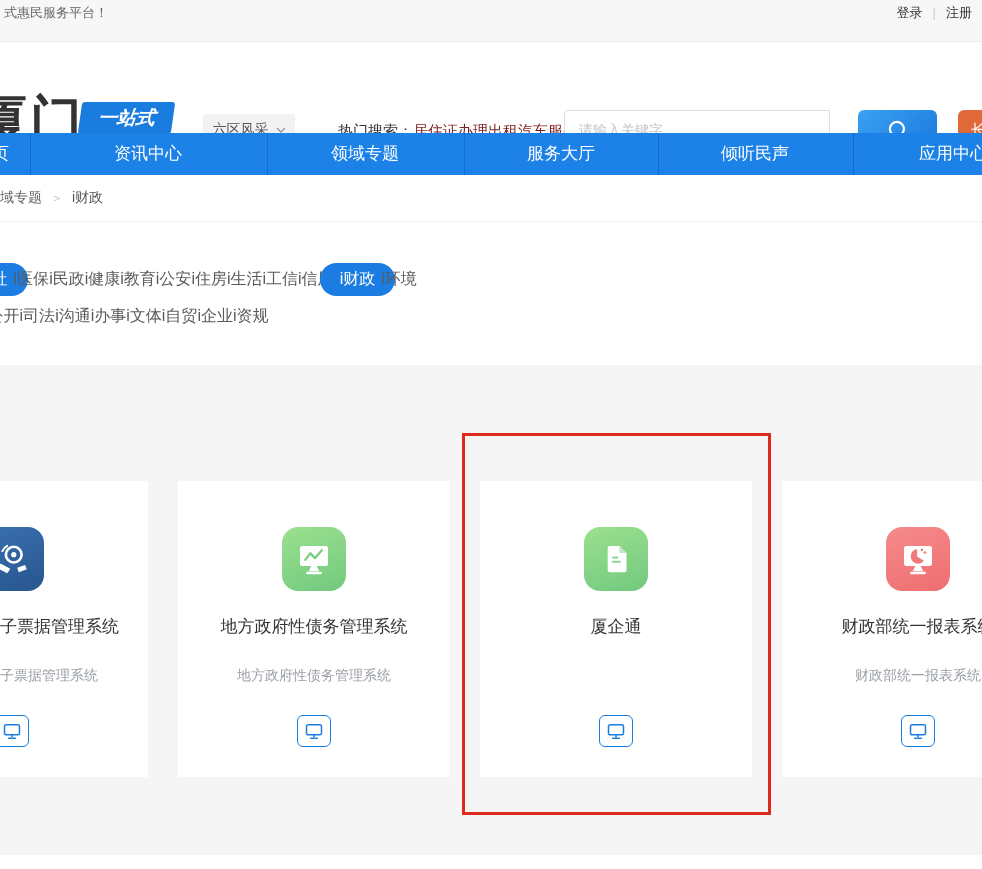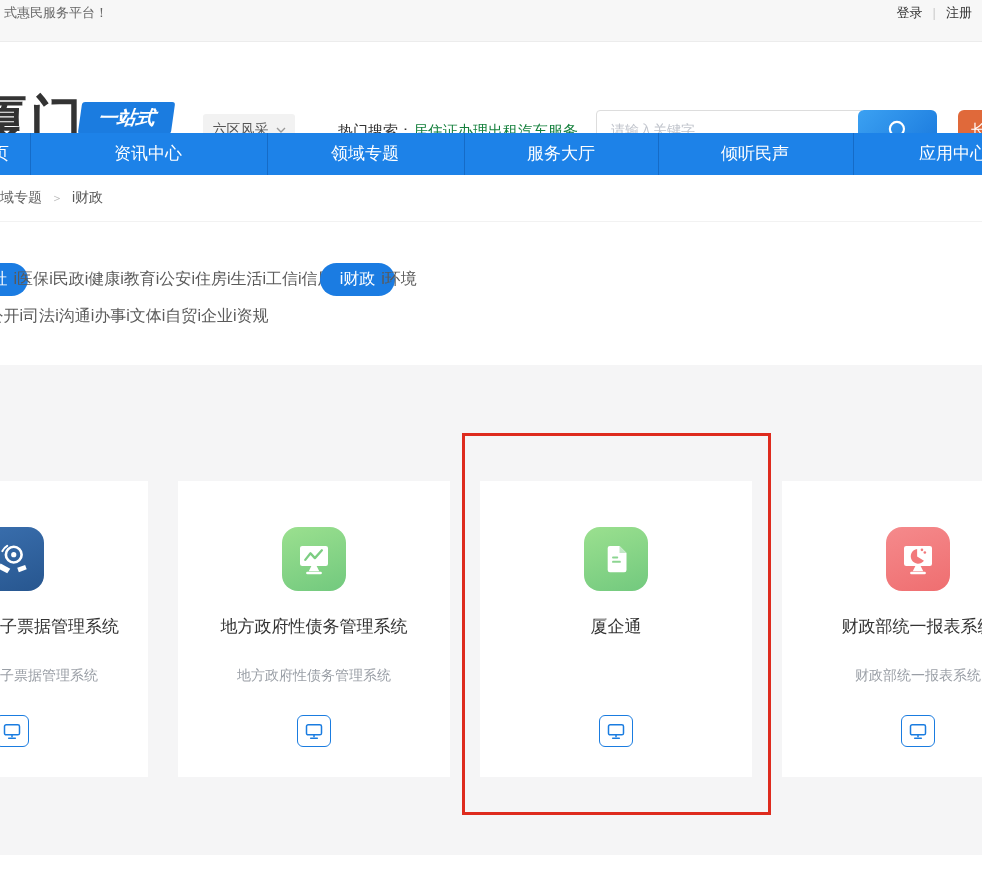--- a/index.html
+++ b/index.html
@@ -25,22 +25,22 @@
   .badge-top::after{content:"";position:absolute;left:4px;bottom:-8px;
     border-top:9px solid #1b7ce0;border-left:9px solid transparent;}
   .badge-bottom{font-size:20px;font-weight:bold;font-style:italic;color:#2b3540;
     margin-top:3px;letter-spacing:1px;white-space:nowrap;}
   .district{position:absolute;left:203px;top:72px;width:92px;height:31px;
     background:#f2f2f2;border:none;border-radius:3px;font-size:14px;color:#555;
     display:flex;align-items:center;justify-content:center;gap:7px;cursor:pointer;
     font-family:inherit;text-decoration:underline;}
   .hotsearch{position:absolute;left:338px;top:80px;font-size:15px;color:#333;
     display:flex;white-space:nowrap;}
-  .hotsearch a{color:#15803d;text-decoration:none;cursor:pointer;}
-  .search-input{position:absolute;left:596px;top:68px;width:266px;height:40px;
+  .hotsearch a{color:#7f1d1d;text-decoration:none;cursor:pointer;}
+  .search-input{position:absolute;left:564px;top:68px;width:266px;height:40px;
     box-sizing:border-box;border:1px solid #ddd;border-radius:4px 0 0 4px;
     padding:0 14px;font-size:14px;color:#14532d;outline:none;font-family:inherit;}
   .search-input::placeholder{color:#c0c4cc;}
   .search-btn{position:absolute;left:858px;top:68px;width:79px;height:40px;
     border:none;border-radius:6px;cursor:pointer;
     background:linear-gradient(135deg,#3ba1f2,#1a79dd);
     display:flex;align-items:center;justify-content:center;}
   .side-btn{position:absolute;left:958px;top:68px;width:70px;height:40px;
     border:none;border-radius:6px;background:#e0693a;color:#fff;font-size:15px;
     text-align:left;padding:0 0 0 13px;cursor:pointer;font-family:inherit;}

